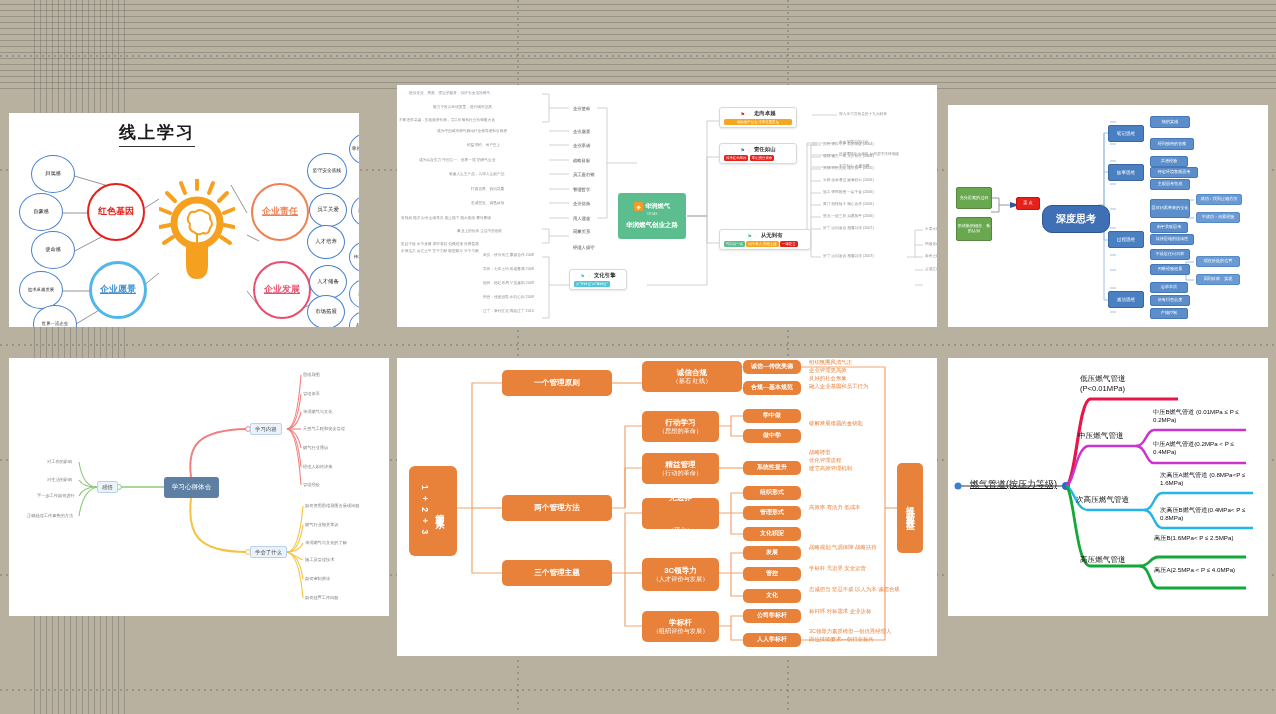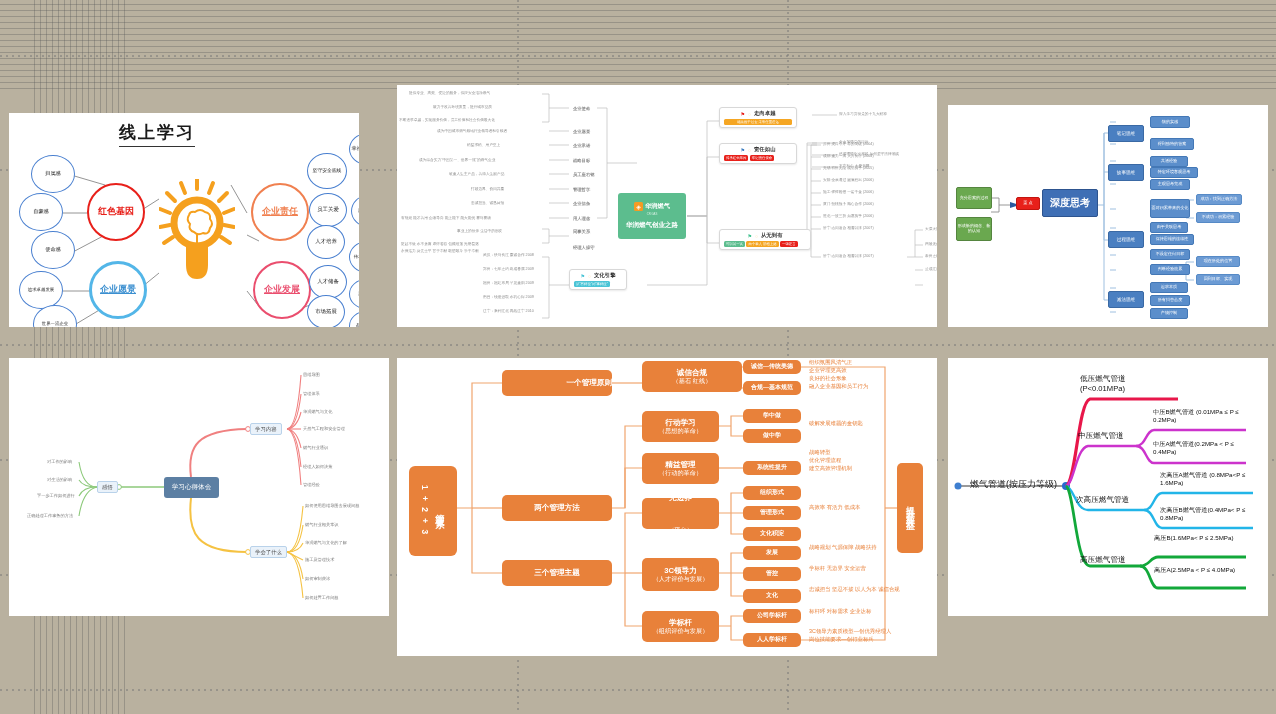--- a/index.html
+++ b/index.html
@@ -107,21 +107,21 @@
   #p5 .root{position:absolute;background:#e8813a;border-radius:6px;color:#fff;
     display:flex;align-items:center;justify-content:center;gap:3px;}
   #p5 .root .n{writing-mode:vertical-rl;font-size:8.4px;font-weight:bold;letter-spacing:2px;}
   #p5 .root .w{writing-mode:vertical-rl;font-size:9px;font-weight:bold;letter-spacing:2px;}
 
   
   #p6{left:948px;top:358px;width:320px;height:258px;}
   #p6 svg.lines{position:absolute;left:0;top:0;}
   #p6 .lab{position:absolute;font-size:7.6px;color:#111;line-height:1.3;}
   #p6 .lab.s{font-size:6.2px;}
-  #p6 .root{position:absolute;font-size:9px;color:#111;}
+  #p6 .root{position:absolute;font-size:9px;color:#111;text-decoration:underline;}
 </style>
 </head>
 <body>
 
 <div id="grid"></div>
 <div id="dots"></div>
 <svg id="majorlines">
   <line x1="0" y1="56" x2="1276" y2="56" stroke="#777" stroke-width="1" stroke-dasharray="2 4"></line>
   <line x1="0" y1="170" x2="1276" y2="170" stroke="#777" stroke-width="1" stroke-dasharray="2 4"></line>
   <line x1="0" y1="345" x2="1276" y2="345" stroke="#777" stroke-width="1" stroke-dasharray="2 4"></line>
@@ -364,21 +364,21 @@
       <path d="M156,100 L156,195 L162,195"></path>
       <path d="M162,183 L168,183 M162,195 L168,195 M162,207 L168,207"></path>
       <path d="M230,104 L238,104 L238,95 L246,95 M238,104 L238,113 L246,113"></path>
       <path d="M230,165 L238,165 L238,157 L246,157 M238,165 L238,175 L246,175"></path>
     </g>
   </svg>
 
   <div class="bx gn" style="left:8px;top:82px;width:36px;height:22px;">充分思索的过程</div>
   <div class="bx gn" style="left:8px;top:112px;width:36px;height:24px;">形成新的概念、新的认知</div>
   <div class="bx rd" style="left:68px;top:92px;width:24px;height:13px;">重 点</div>
-  <div class="bx l1" style="left:94px;top:84px;width:56px;height:28px;">深度思考</div>
+  <div class="bx l1" style="left:94px;top:100px;width:68px;height:28px;border-radius:10px;">深度思考</div>
 
   <div class="bx l2" style="left:160px;top:20px;width:36px;height:17px;">笔记思维</div>
   <div class="bx l3" style="left:202px;top:11px;width:40px;height:12px;">物的实感</div>
   <div class="bx l3" style="left:202px;top:33px;width:44px;height:12px;">得到独特的答案</div>
 
   <div class="bx l2" style="left:160px;top:59px;width:36px;height:17px;">故事思维</div>
   <div class="bx l3" style="left:202px;top:51px;width:38px;height:11px;">共通经验</div>
   <div class="bx l3" style="left:202px;top:62px;width:48px;height:11px;">特定环境客观思考</div>
   <div class="bx l3" style="left:202px;top:74px;width:40px;height:11px;">主观思考完成</div>
 
@@ -487,21 +487,21 @@
 
   <div class="root" style="left:12px;top:108px;width:48px;height:90px;">
     <span class="n">1
 +
 2
 +
 3</span>
     <span class="w">管理体系</span>
   </div>
 
-  <div class="ob" style="left:105px;top:12px;width:110px;height:26px;align-items:flex-end;">
+  <div class="ob" style="left:105px;top:12px;width:110px;height:26px;">
     <span class="t1">一个管理原则</span>
     </div>
   <div class="ob" style="left:105px;top:137px;width:110px;height:26px;">
     <span class="t1">两个管理方法</span>
     </div>
   <div class="ob" style="left:105px;top:202px;width:110px;height:26px;">
     <span class="t1">三个管理主题</span>
     </div>
 
   <div class="ob" style="left:245px;top:3px;width:100px;height:31px;">

